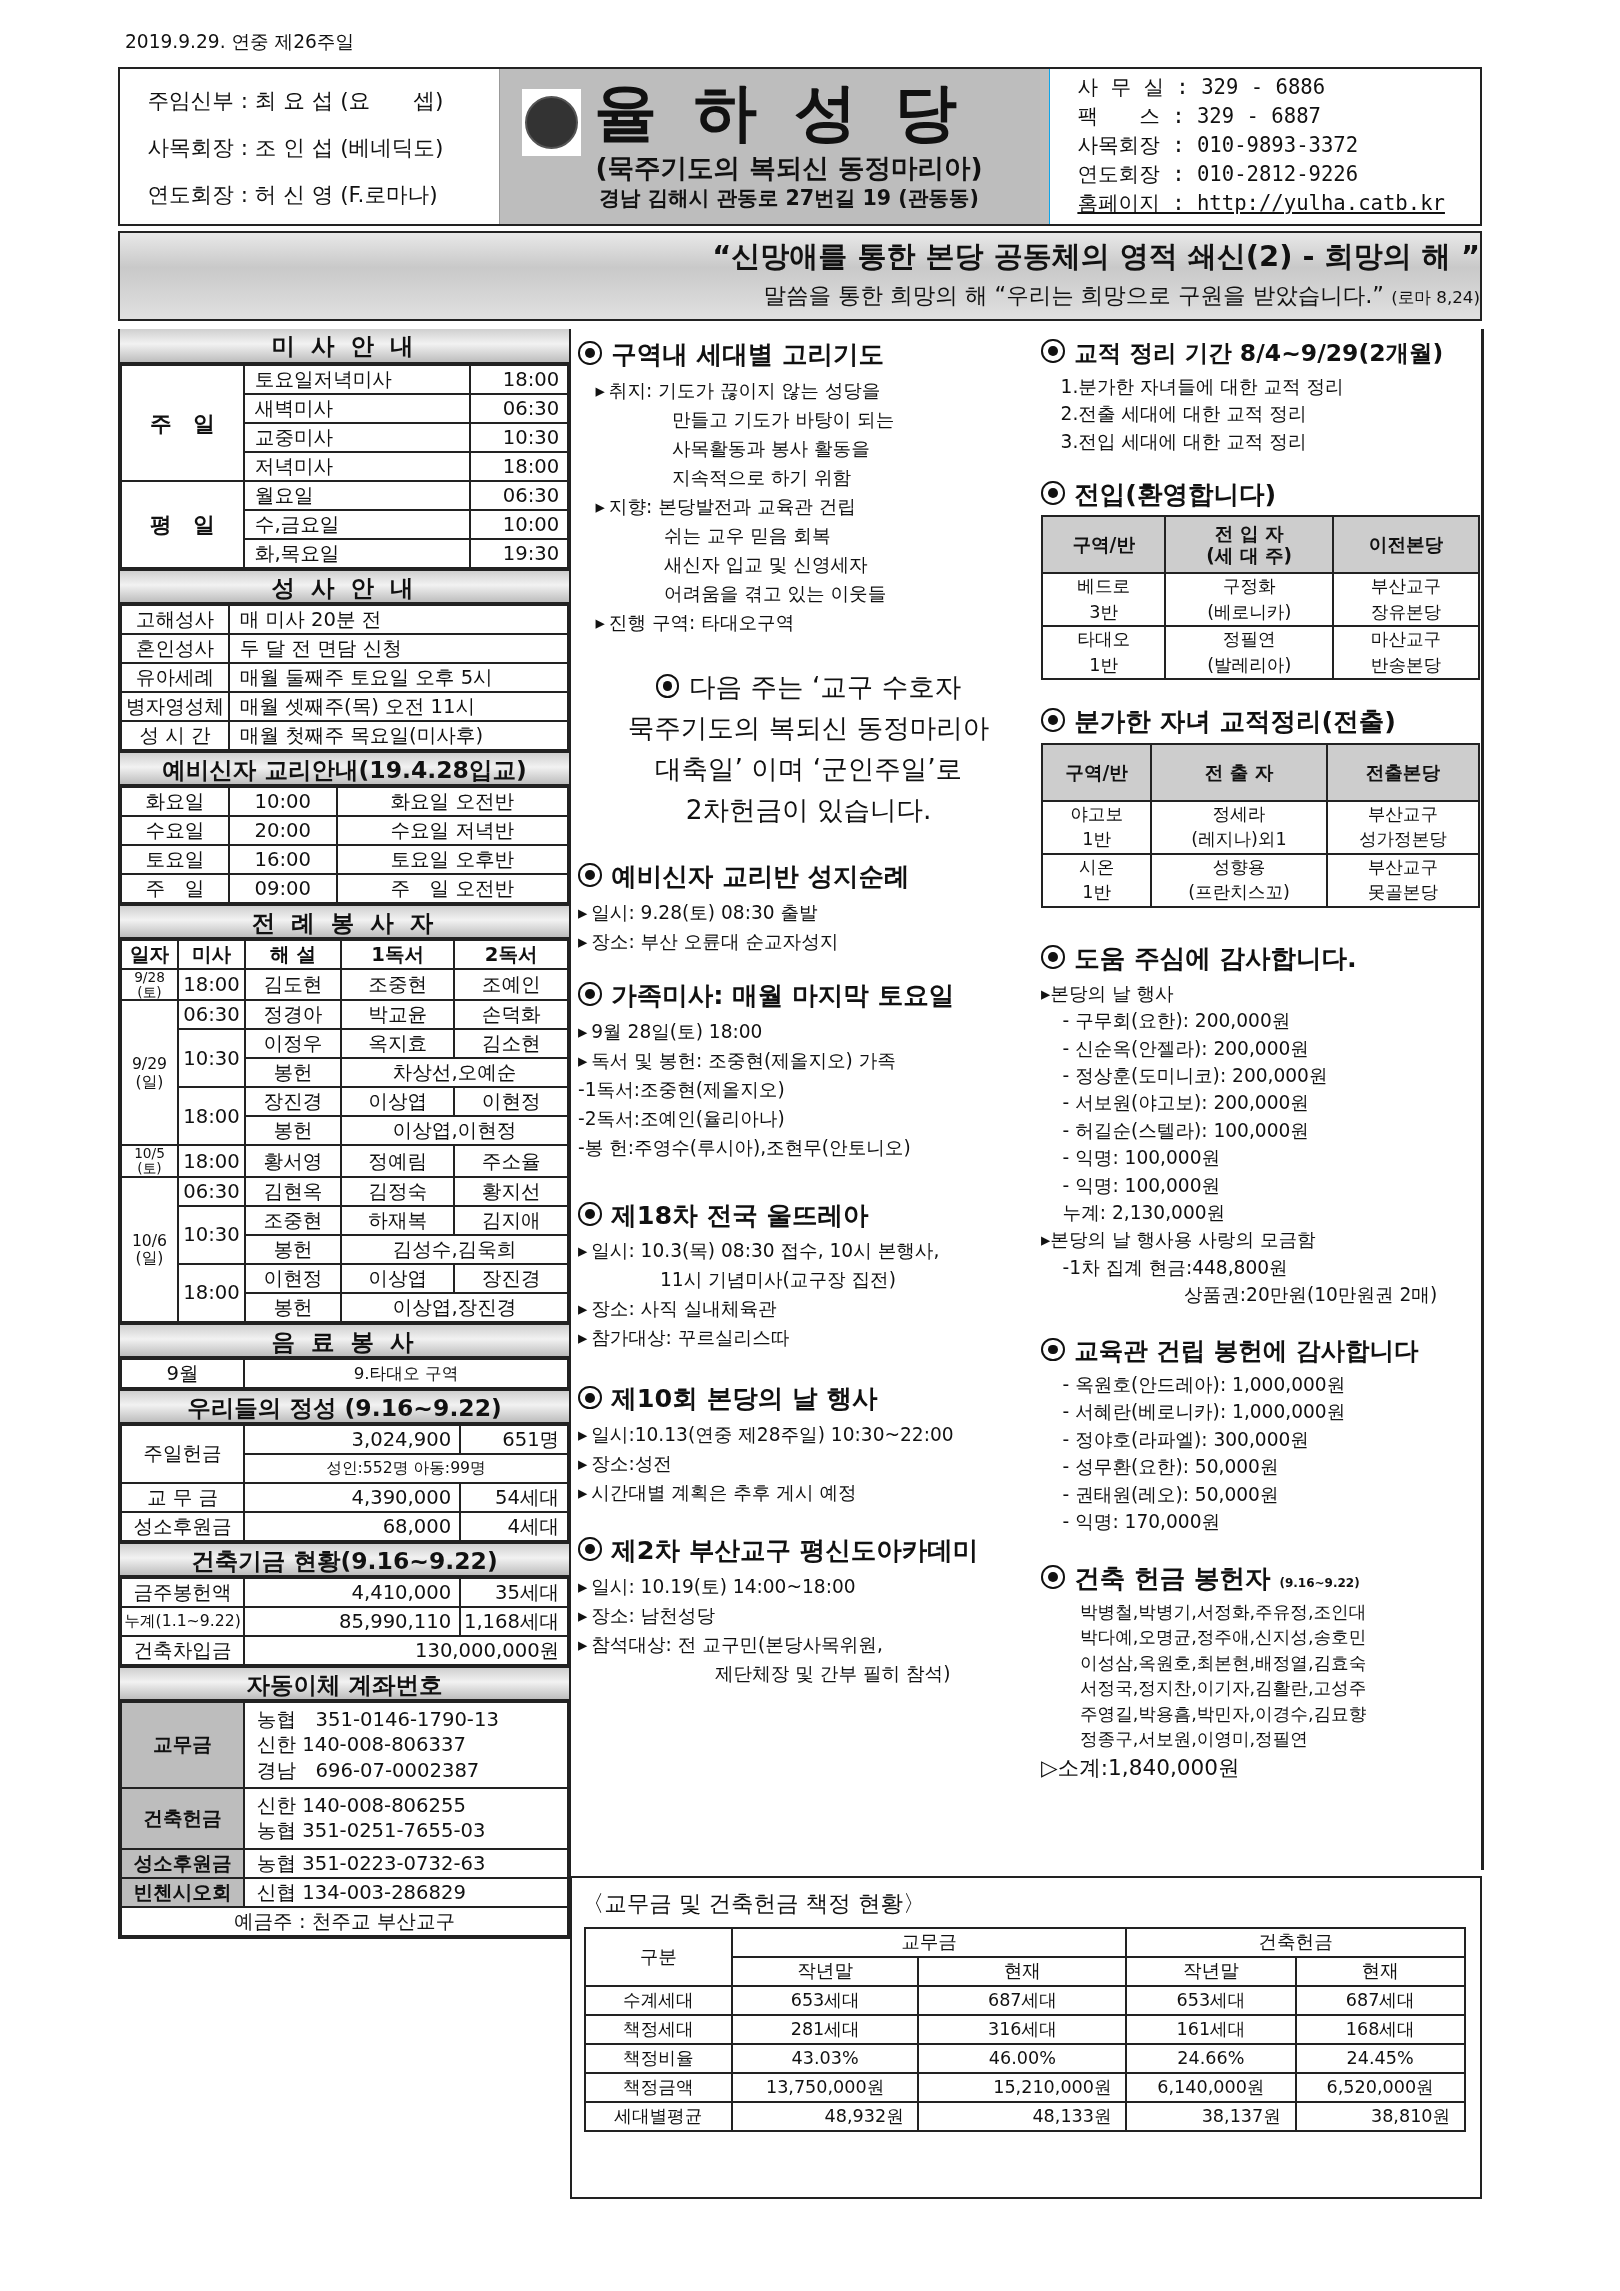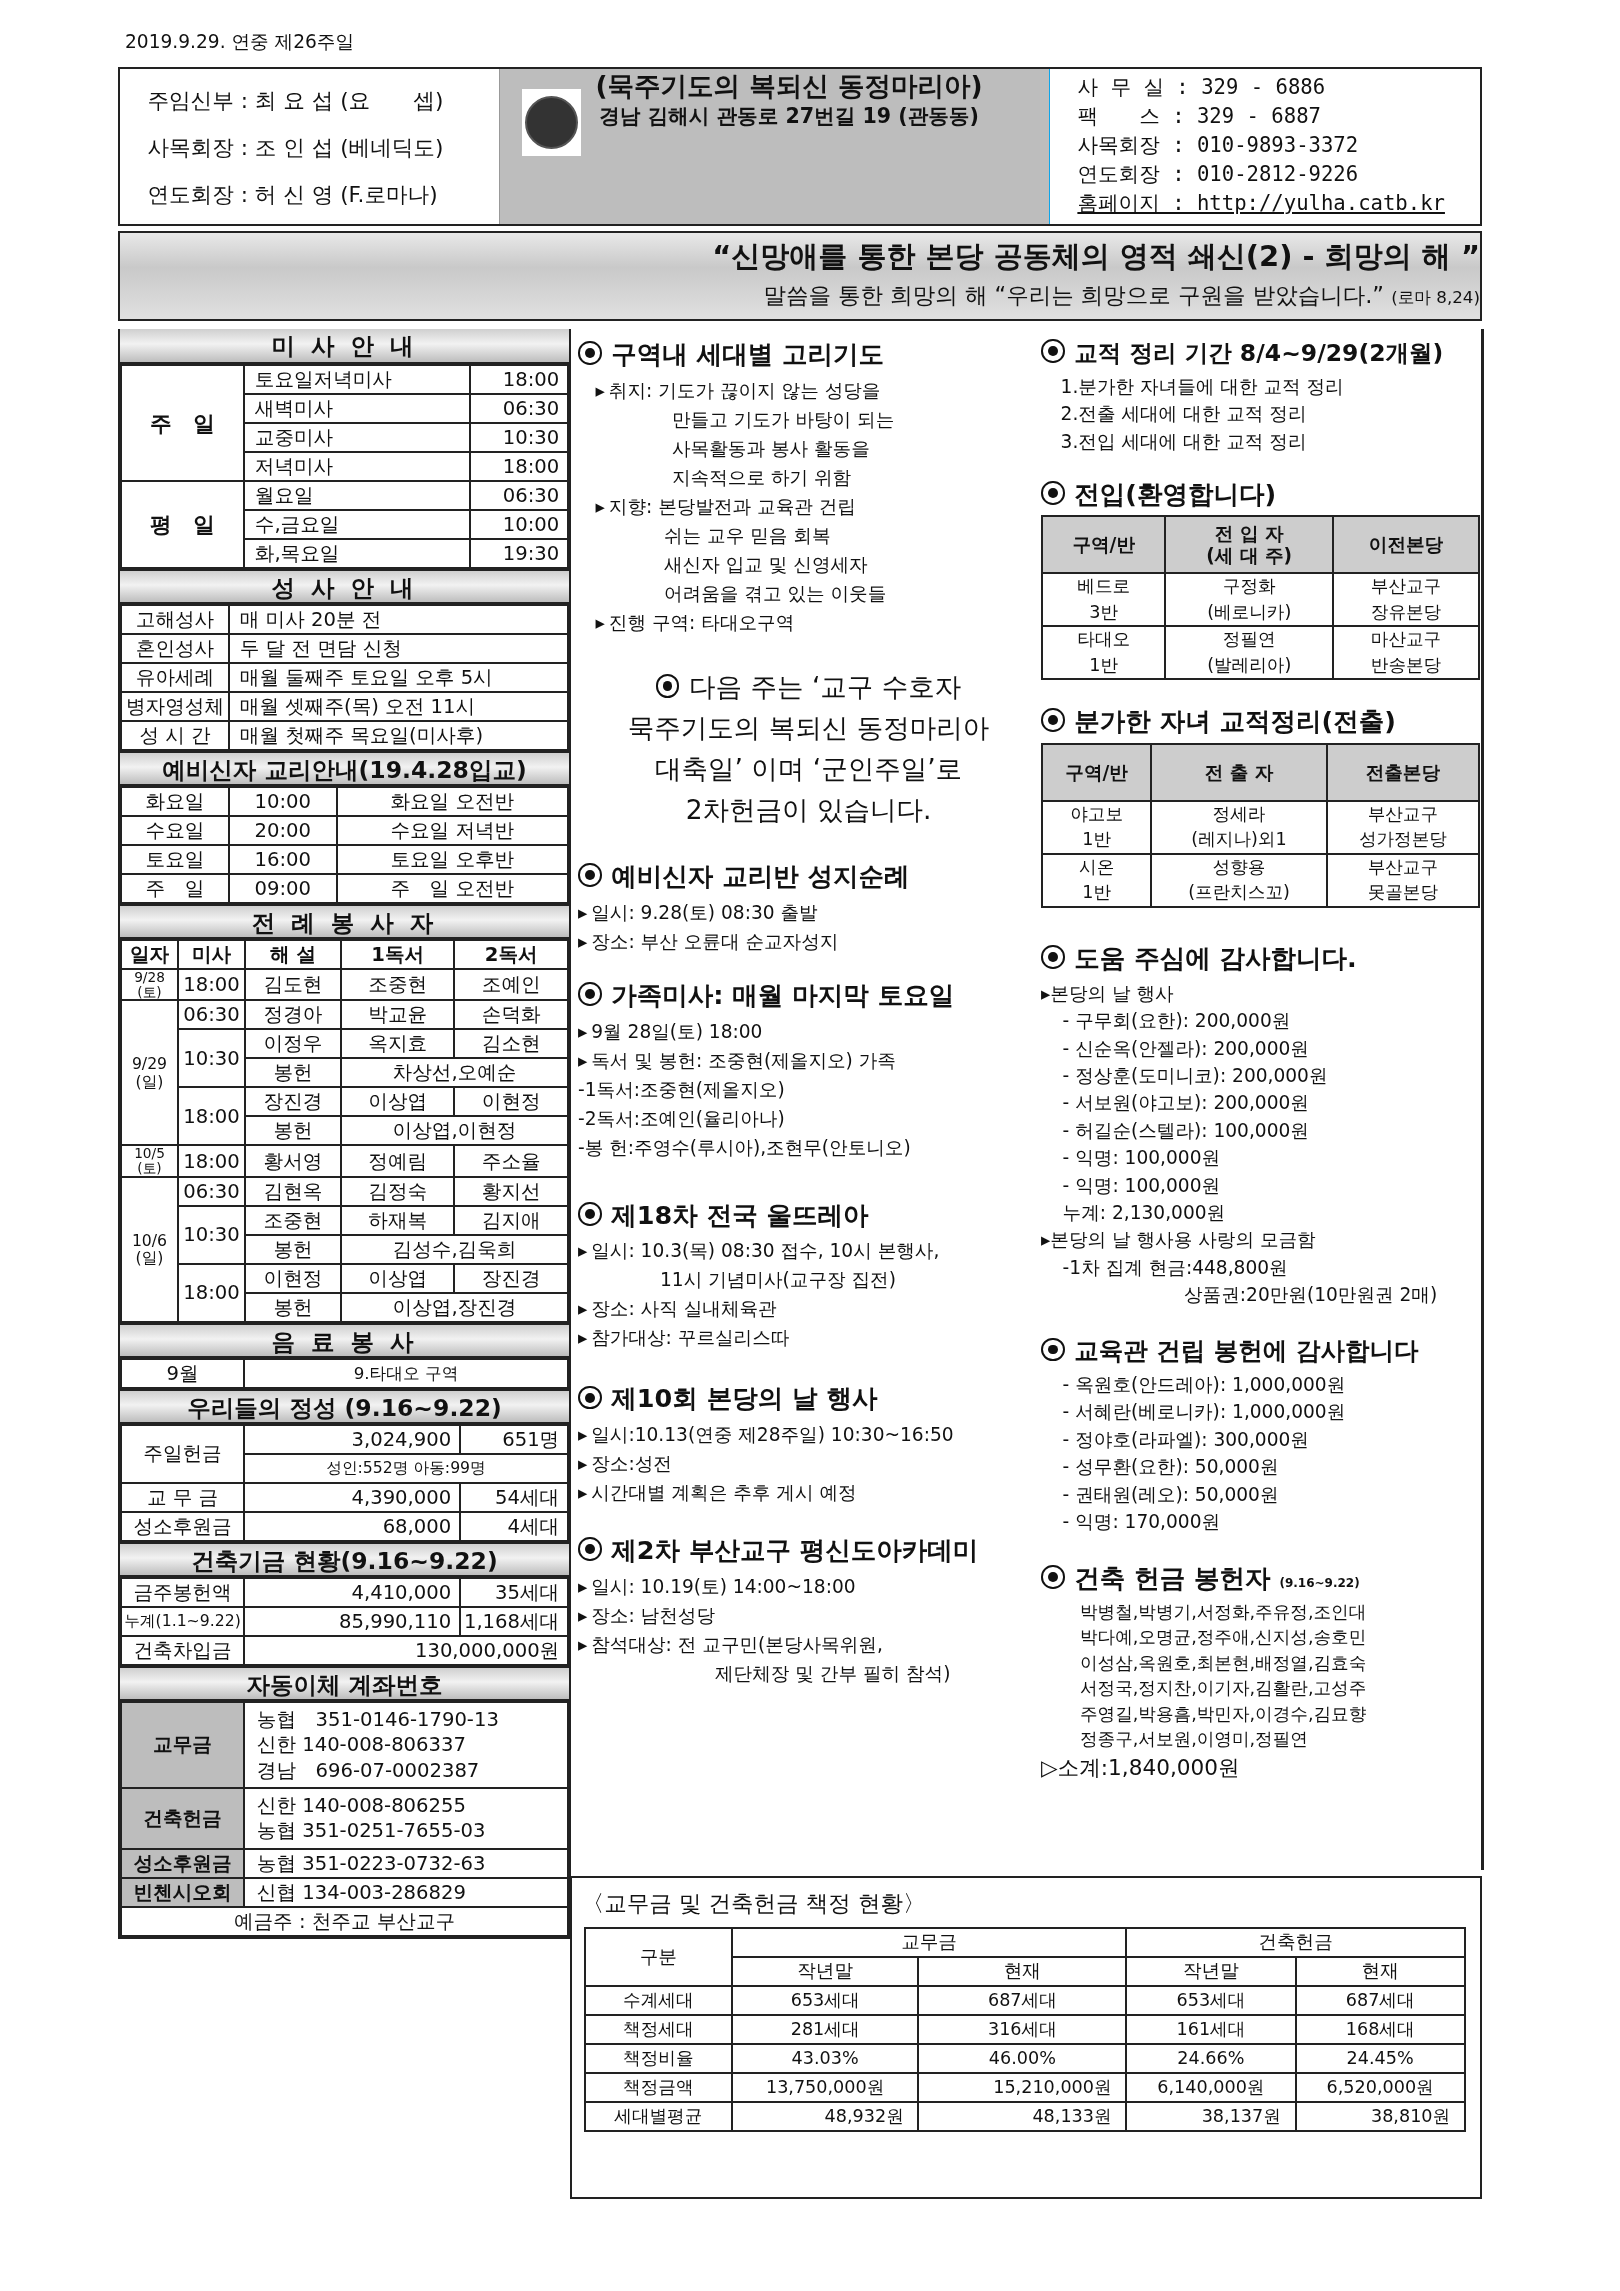--- a/index.html
+++ b/index.html
@@ -55,20 +55,21 @@
 <div class="abs hdr">
  <div class="hdr-left">
   <div>주임신부 : 최 요 섭 (요　　셉)</div>
   <div>사목회장 : 조 인 섭 (베네딕도)</div>
   <div>연도회장 : 허 신 영 (F.로마나)</div>
  </div>
  <div class="hdr-center">
   <div class="logo">
         <span></span>
       </div>
+  <div class="title">율하성당</div>
   <div class="subtitle">(묵주기도의 복되신 동정마리아)</div>
   <div class="addr">경남 김해시 관동로 27번길 19 (관동동)</div>
  </div>
  <div class="hdr-right">
   <div>사 무 실 : 329 - 6886</div>
   <div>팩　　스 : 329 - 6887</div>
   <div>사목회장 : 010-9893-3372</div>
   <div>연도회장 : 010-2812-9226</div>
   <div style="text-decoration:underline">홈페이지 : http://yulha.catb.kr</div>
  </div>
@@ -367,21 +368,21 @@
  </div>
  <div style="margin-top:36px">
   <div class="h"><span class="dot"></span><span>제18차 전국 울뜨레아</span></div>
   <div class="p tri">일시: 10.3(목) 08:30 접수, 10시 본행사,</div>
   <div class="p" style="padding-left:82px">11시 기념미사(교구장 집전)</div>
   <div class="p tri">장소: 사직 실내체육관</div>
   <div class="p tri">참가대상: 꾸르실리스따</div>
  </div>
  <div style="margin-top:29px">
   <div class="h"><span class="dot"></span><span>제10회 본당의 날 행사</span></div>
-  <div class="p tri">일시:10.13(연중 제28주일) 10:30~16:50</div>
+  <div class="p tri">일시:10.13(연중 제28주일) 10:30~22:00</div>
   <div class="p tri">장소:성전</div>
   <div class="p tri">시간대별 계획은 추후 게시 예정</div>
  </div>
  <div style="margin-top:25.5px">
   <div class="h"><span class="dot"></span><span>제2차 부산교구 평신도아카데미</span></div>
   <div class="p tri">일시: 10.19(토) 14:00~18:00</div>
   <div class="p tri">장소: 남천성당</div>
   <div class="p tri">참석대상: 전 교구민(본당사목위원,</div>
   <div class="p" style="padding-left:137px">제단체장 및 간부 필히 참석)</div>
  </div>

